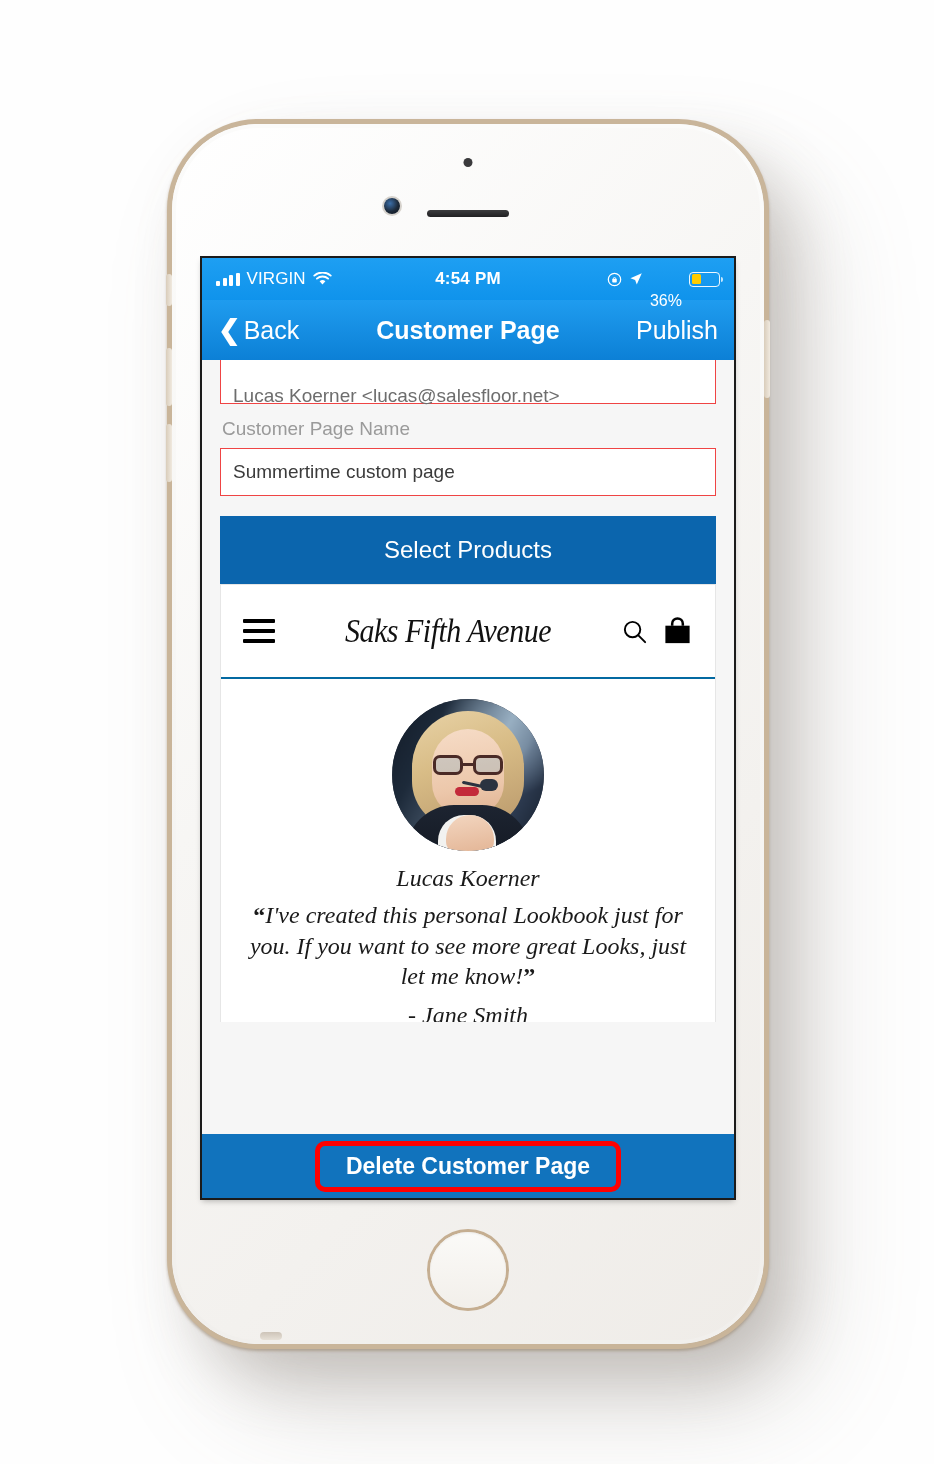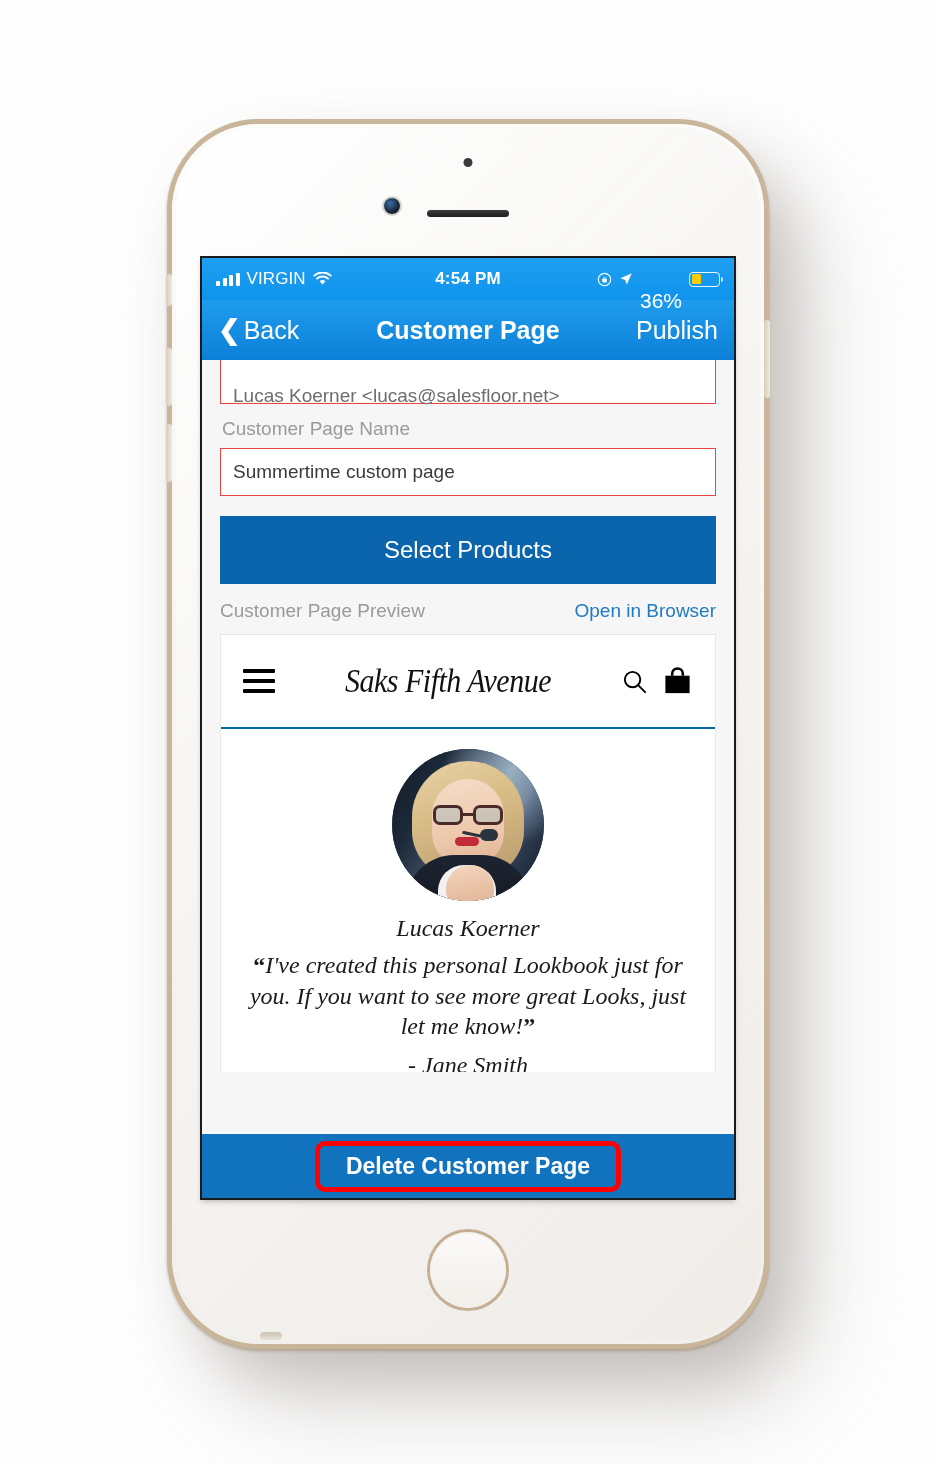--- a/index.html
+++ b/index.html
@@ -105,21 +105,21 @@
   .sb-right{ margin-left:auto; display:flex; align-items:center; gap:7px; z-index:2; }
   .carrier{ font-size:17px; letter-spacing:.1px; }
 
   .bars{ display:flex; align-items:flex-end; gap:2.5px; height:13px; }
   .bars i{ display:block; width:4px; background:#fff; border-radius:1px; }
   .bars i:nth-child(1){ height:5px; }
   .bars i:nth-child(2){ height:8px; }
   .bars i:nth-child(3){ height:11px; }
   .bars i:nth-child(4){ height:13px; }
 
-  .battpct{ font-size:21px;margin-top:44px; }
+  .battpct{ font-size:16px;margin-top:44px; }
   .battery{
     width:31px; height:15px; border:1.6px solid rgba(255,255,255,.92);
     border-radius:4px; padding:1.6px; position:relative;
   }
   .battery::after{
     content:""; position:absolute; right:-4px; top:4.6px;
     width:2px; height:5px; border-radius:0 2px 2px 0;
     background:rgba(255,255,255,.75);
   }
   .battery span{ display:block; height:100%; width:38%; background:#ffcc00; border-radius:1.5px; }
@@ -353,24 +353,20 @@
 
           <div class="flabel">Customer Page Name</div>
 
           <div class="inp">
             <span class="val">Summertime custom page</span>
           </div>
         </div>
 
         <div class="btn-primary">Select Products</div>
 
-        <div class="preview-head">
-          <span class="lbl">Customer Page Preview</span>
-          <span class="lnk">Open in Browser</span>
-        </div>
 
         <div class="preview">
 
           <div class="shop-bar">
             <span class="hamb">
                 <i></i>
                 <i></i>
                 <i></i>
               </span>
             <span class="saks">Saks Fifth Avenue</span>

